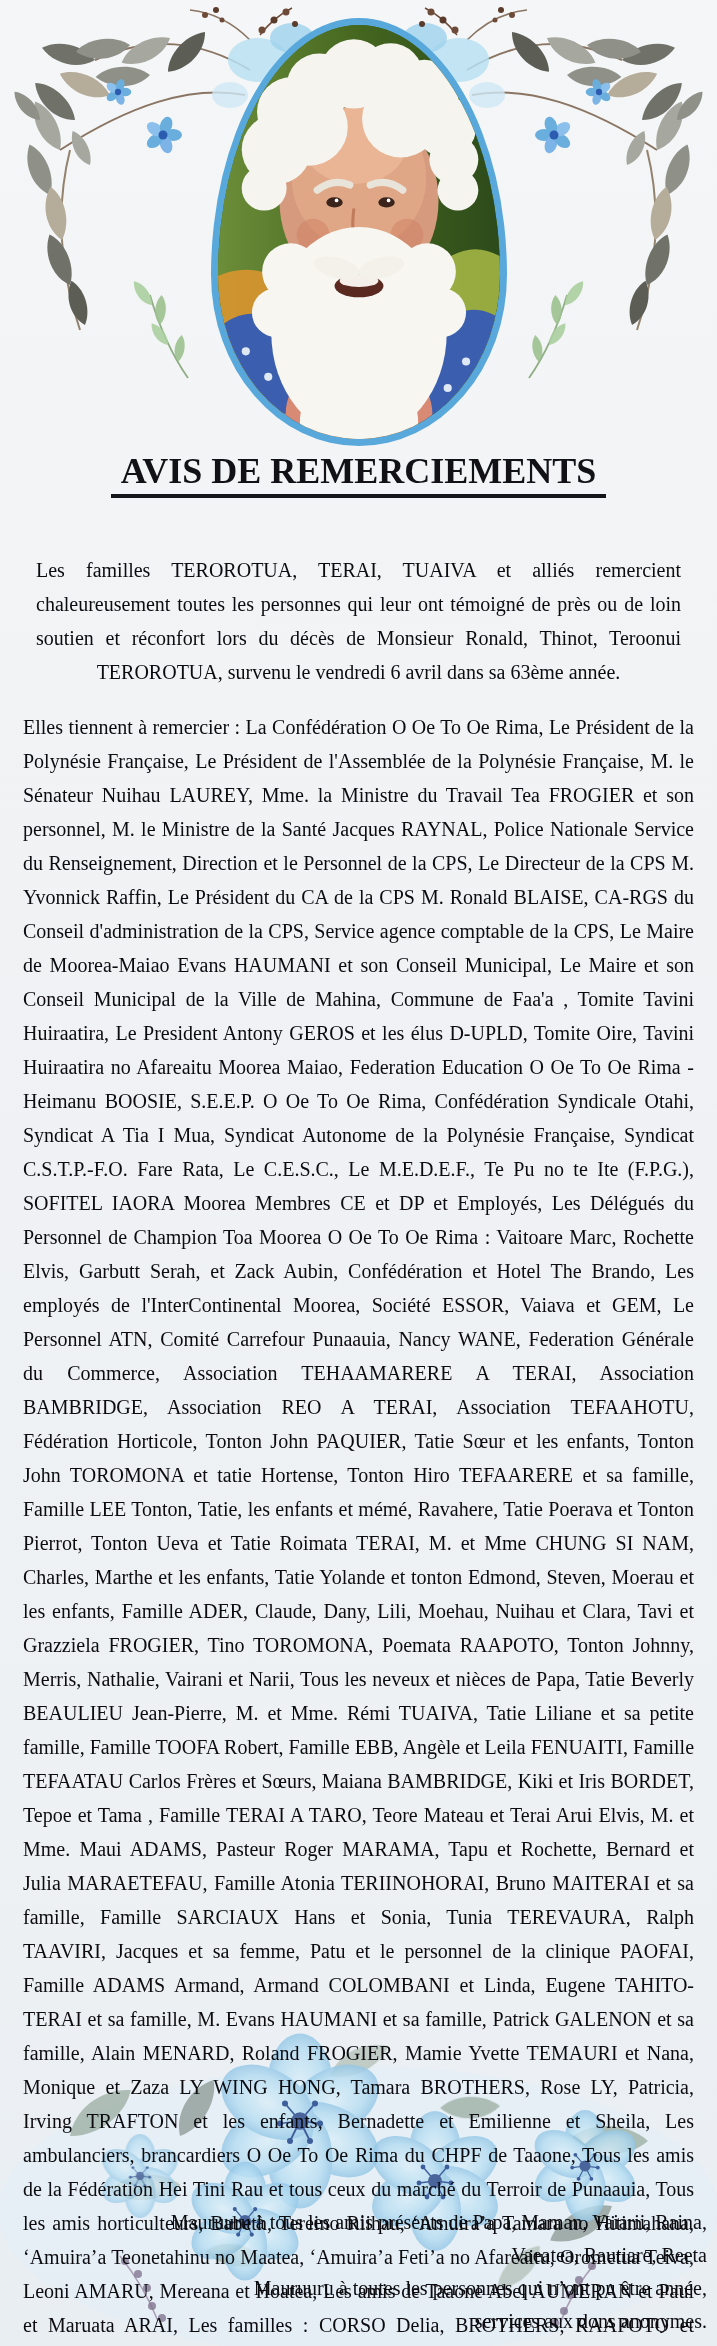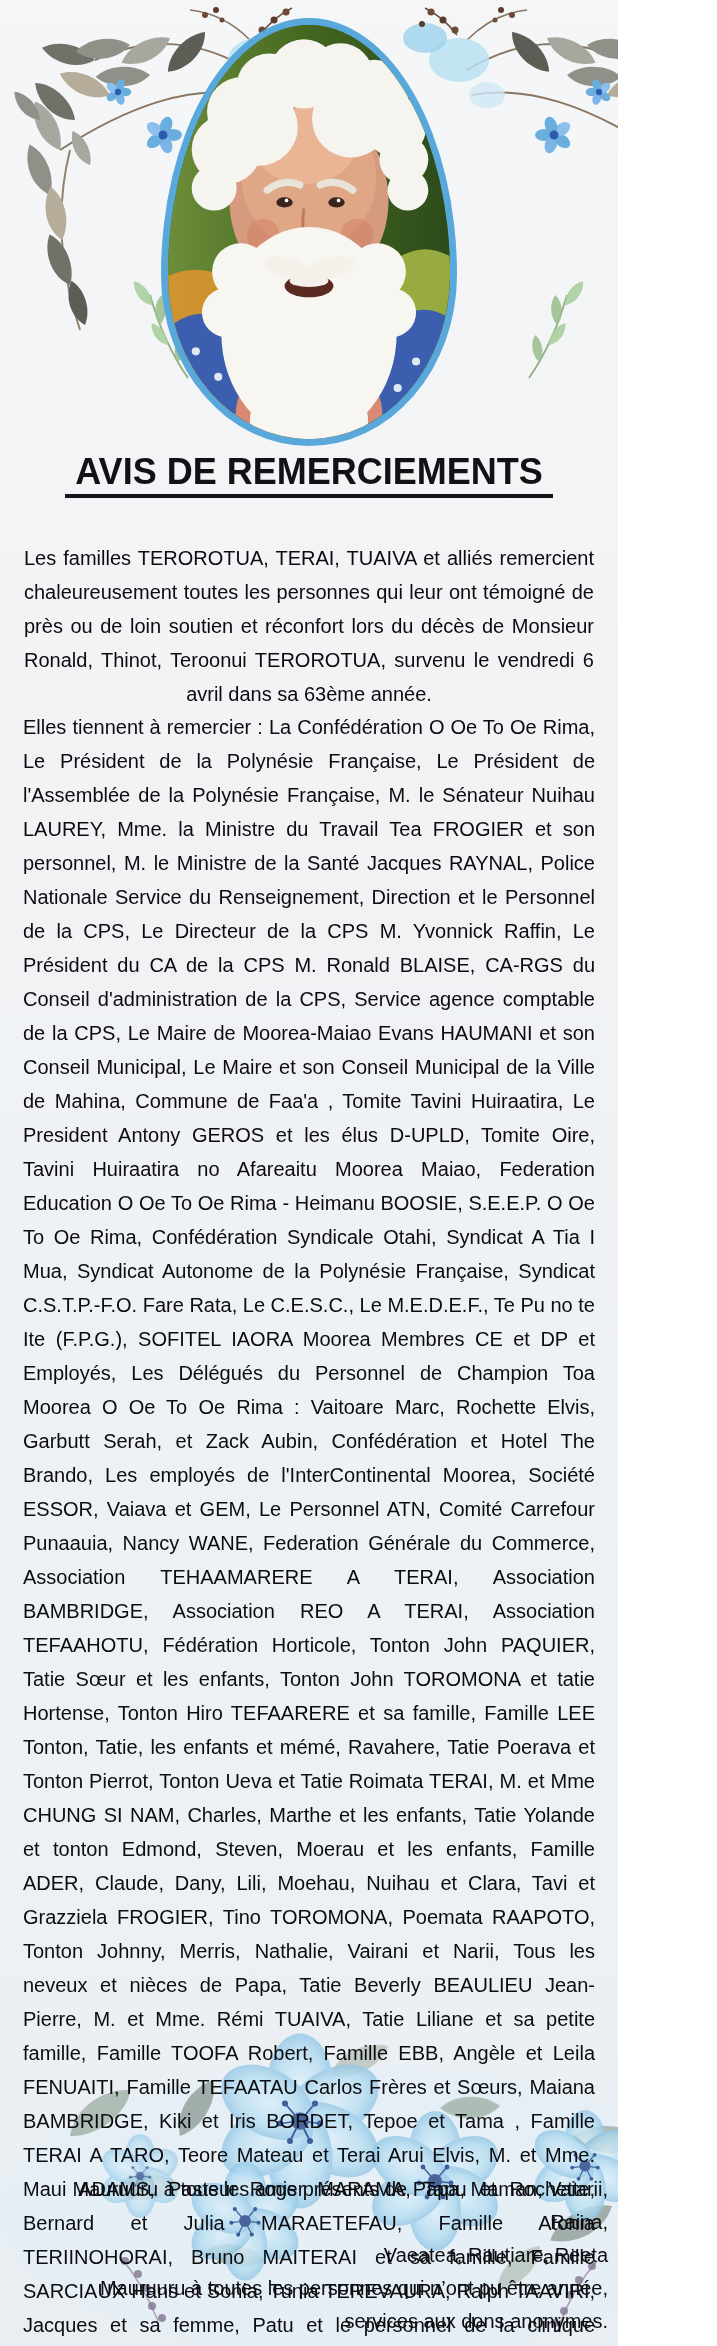--- a/index.html
+++ b/index.html
@@ -1,39 +1,39 @@
 <!DOCTYPE html>
 <html lang="fr"><head>
 <meta charset="utf-8">
 <style>
   html,body { margin:0; padding:0; background:#ffffff; }
   .page {
-    position:relative; width:618px; height:2346px; overflow:hidden;
+    position:relative; width:717px; height:2346px; overflow:hidden;
     background:linear-gradient(180deg,#f5f6f7 0%, #f0f2f4 40%, #edf1f4 78%, #e9eef3 100%);
-    font-family:Liberation Sans, sans-serif; color:#0c0c10;
+    font-family:Liberation Serif, serif; color:#0c0c10;
   }
   .deco { position:absolute; left:0; z-index:1; pointer-events:none; }
   .deco-top { top:0; }
   .deco-bottom { bottom:0; }
   .photo-frame {
     position:absolute; top:18px; left:50%; transform:translateX(-50%);
     width:296px; height:428px; box-sizing:border-box;
     border:7px solid #58a8dc;
     border-radius:50% 50% 50% 50% / 60% 60% 40% 40%;
     overflow:hidden; background:#44661f; z-index:2;
   }
   .photo-frame svg { display:block; width:100%; height:100%; }
   .title-wrap { position:absolute; top:452px; left:0; width:100%; text-align:center; z-index:3; }
   .title-wrap span {
     display:inline-block; font-size:36px; font-weight:bold; letter-spacing:0px;
     color:#121216; border-bottom:4px solid #16161a; padding:0 10px 2px; line-height:1.1;
   }
   .intro {
     position:absolute; top:541px; left:24px; right:24px; z-index:3;
-    font-size:20px; line-height:34px; text-align:justify; text-align-last:center; margin:0;
+    font-size:20px; line-height:34px; text-align:justify; text-align-last:center; margin:12px;
   }
   .body-text {
     position:absolute; top:710px; left:23px; right:23px; z-index:3;
     font-size:20px; line-height:34px; text-align:justify; text-align-last:center; margin:0;
   }
   .closing {
     position:absolute; left:10px; right:10px; bottom:8px; z-index:3;
     text-align:right; font-size:20px; line-height:33px;
   }
 </style>

